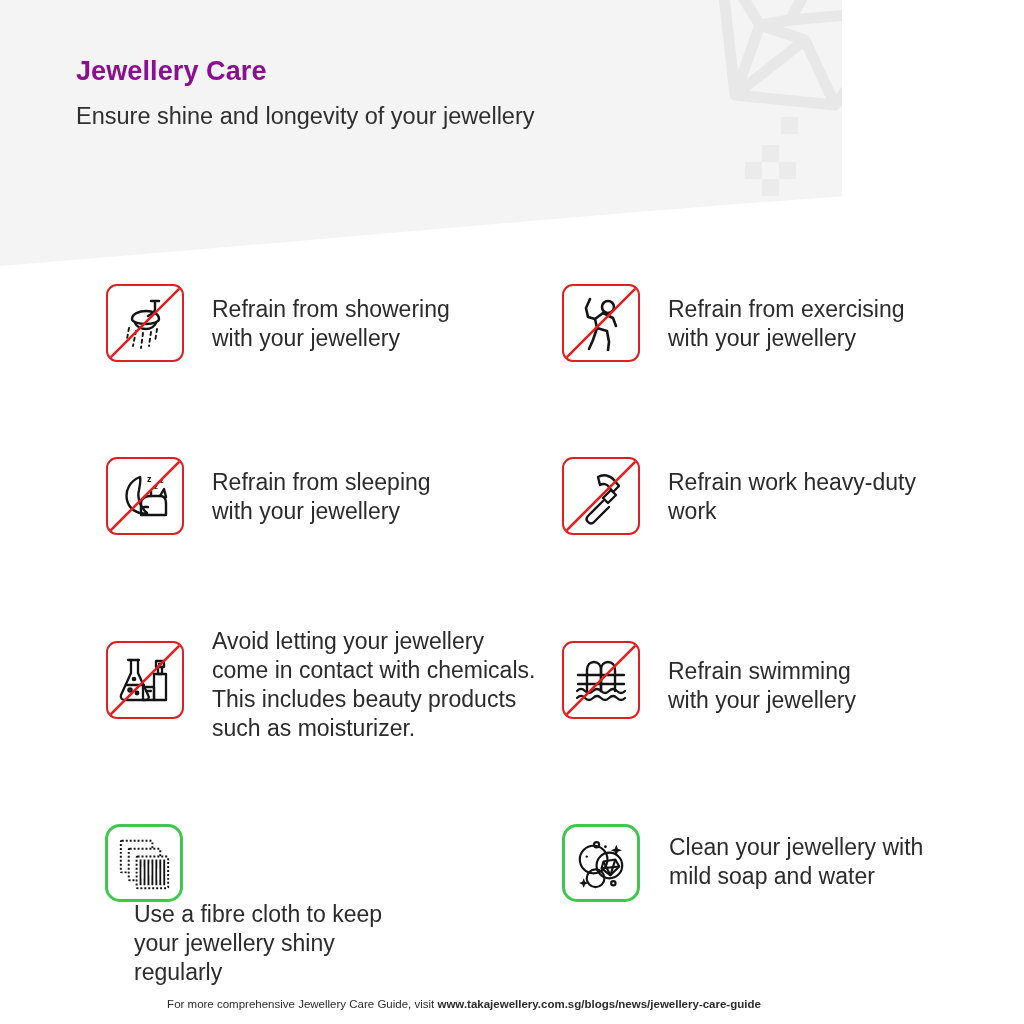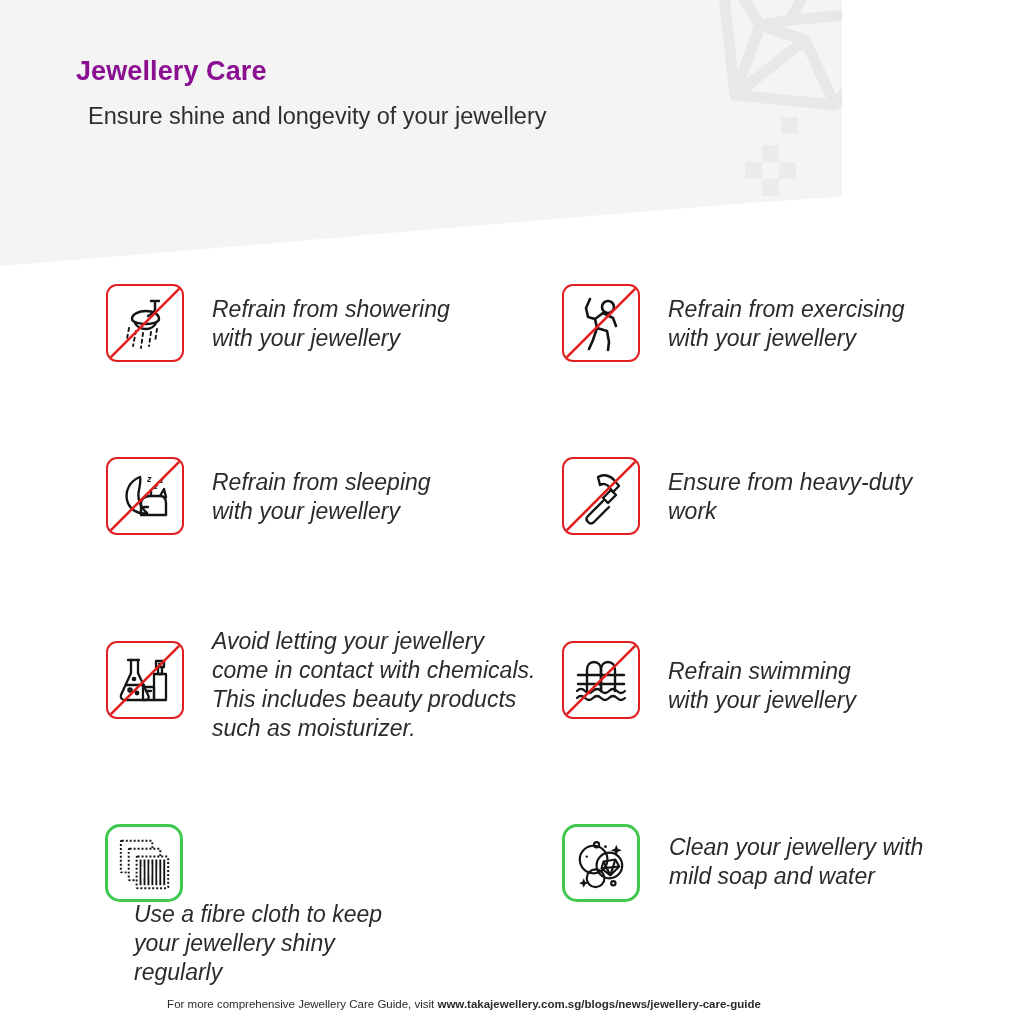--- a/index.html
+++ b/index.html
@@ -40,34 +40,33 @@
     font-size: 27px;
     font-weight: bold;
     color: #8a0f91;
     letter-spacing: 0.1px;
     margin: 0;
     line-height: 34px;
   }
   #page-subtitle {
     font-size: 23.5px;
     color: #2f2f2f;
-    margin: 12px;
+    margin: 0;
     margin-top: 13px;
     line-height: 30px;
     font-weight: 400;
   }
 
   
   #care-grid {
     position: absolute;
     left: 0;
     top: 0;
     width: 1024px;
     height: 832px;
-    font-style: italic;
   }
   .care-item {
     position: absolute;
     display: flex;
     align-items: flex-start;
   }
   .tile {
     width: 78px;
     height: 78px;
     box-sizing: border-box;
@@ -237,21 +236,21 @@
         <g fill="none" stroke="#141414" stroke-width="2.4" stroke-linecap="round" stroke-linejoin="round">
           <path d="M34,18 C39,15 46,16 50,21 L55,27 L49,33 L45,28 C43,25 39,24 36,26 Z"></path>
           <path d="M47,31 L52,36 L44,44 L39,39 Z"></path>
           <path d="M39,42 L24,57 C22,59 22,61 24,63 C26,65 28,65 30,63 L45,48"></path>
         </g>
       </svg>
       <svg class="strike" width="74" height="74" viewBox="0 0 74 74">
         <line x1="-2" y1="76" x2="76" y2="-2" stroke="#e02020" stroke-width="2.6"></line>
       </svg>
     </div>
-    <div class="care-label" style="margin-left:28px; margin-top:11px;">Ensure from heavy-duty
+    <div class="care-label" style="margin-left:28px; margin-top:11px;">Refrain work heavy-duty
 work</div>
   </div>
 
   <div class="care-item" style="left:106px; top:641px;justify-content:center;">
     <div class="tile">
       <svg class="glyph" width="74" height="74" viewBox="0 0 74 74">
         <g fill="none" stroke="#141414" stroke-width="2.3" stroke-linecap="round" stroke-linejoin="round">
           <path d="M20,17 L31,17"></path>
           <path d="M23,17 L23,30 L13,52 C12,55 14,57 17,57 L37,57 C40,57 42,55 40,52 L30,30 L30,17"></path>
           <path d="M18,42 L36,42"></path>

